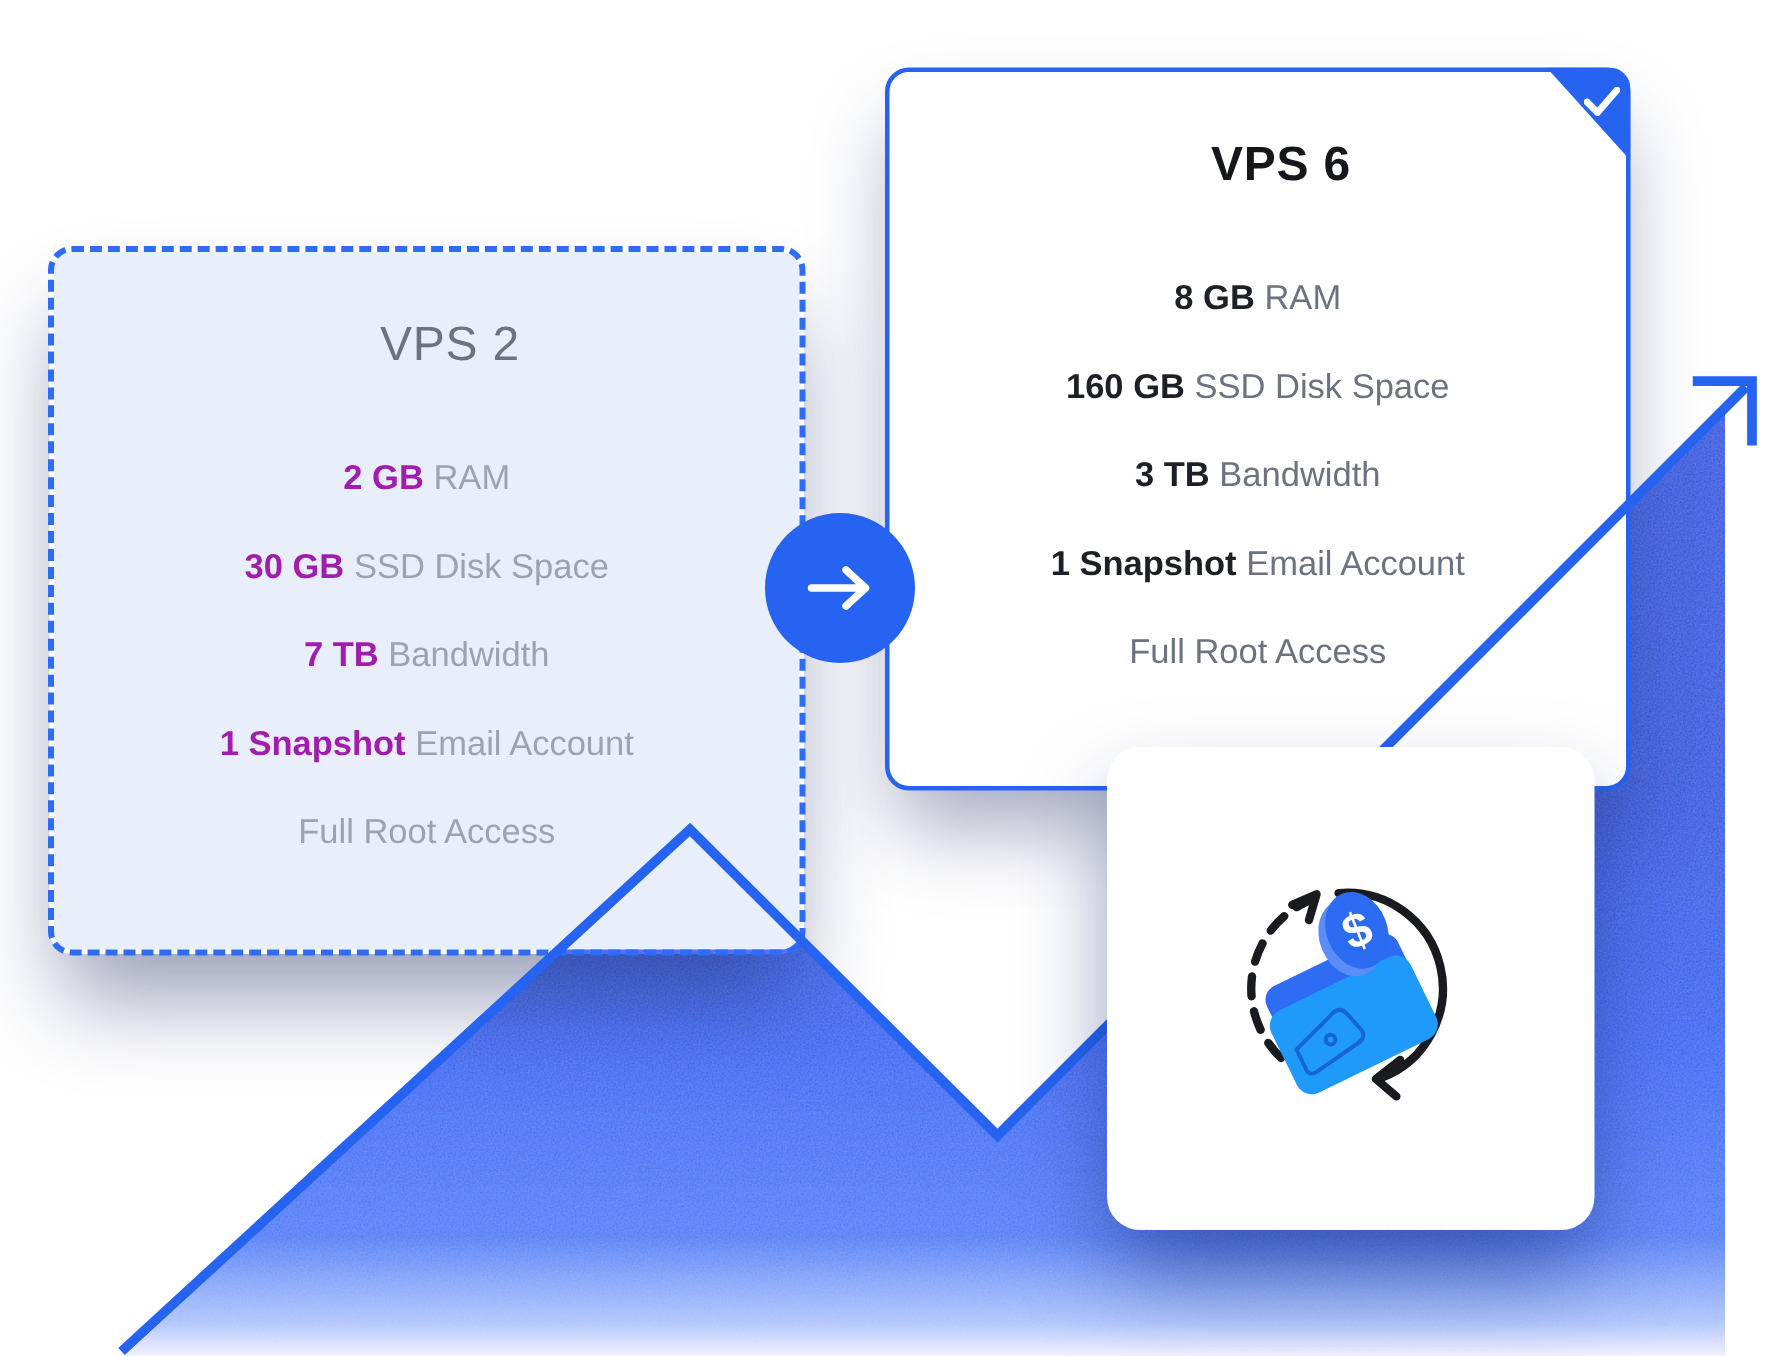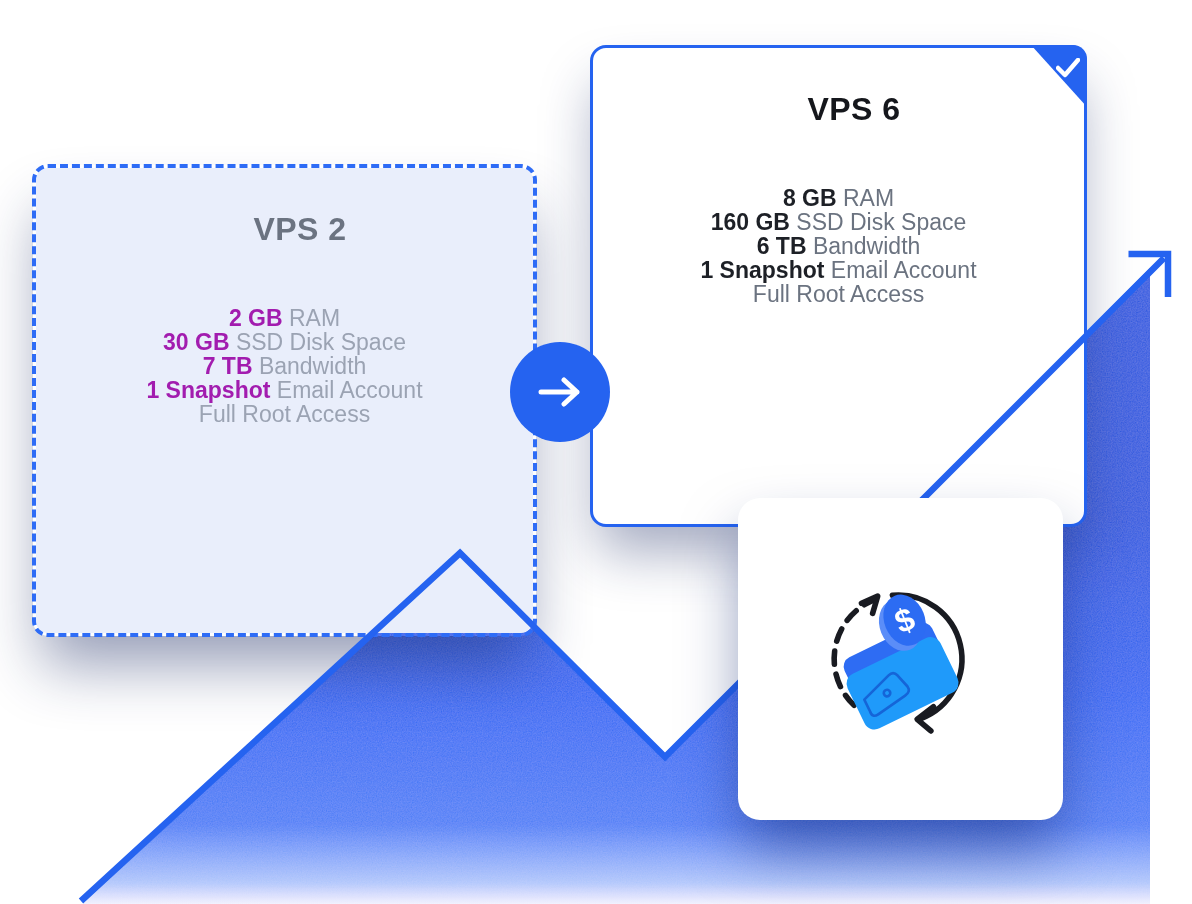--- a/index.html
+++ b/index.html
@@ -30,25 +30,25 @@
   .card-new{
     left:590px;top:45px;width:497px;height:482px;
     background:#ffffff;
     border:3px solid #2563f0;border-radius:16px;
     box-shadow:0 32px 55px -8px rgba(24,40,98,.40);
     z-index:1;
   }
   .card-title{
     margin-top:44px;font-size:32px;line-height:34px;letter-spacing:.5px;margin-left:31px;
   }
-  .card-old .card-title{color:#6b7381;font-weight:700;}
+  .card-old .card-title{color:#6b7381;font-weight:400;}
   .card-new .card-title{color:#15171c;font-weight:600;}
 
   .specs{
-    margin-top:60px;display:flex;flex-direction:column;
+    margin-top:60px;display:flex;flex-direction:column;gap:35px;
     font-size:23px;line-height:24px;
   }
   .spec-row{white-space:nowrap;}
   .spec-value{font-weight:700;}
   .card-old .spec-value{color:#a21caf;}
   .card-old .spec-label{color:#9ba3b3;}
   .card-new .spec-value{color:#1d2026;}
   .card-new .spec-label{color:#6b7380;}
 
   
@@ -140,21 +140,21 @@
     <div class="specs">
       <div class="spec-row">
         <span class="spec-value">8 GB</span>
         <span class="spec-label">RAM</span>
       </div>
       <div class="spec-row">
         <span class="spec-value">160 GB</span>
         <span class="spec-label">SSD Disk Space</span>
       </div>
       <div class="spec-row">
-        <span class="spec-value">6 TB</span>
+        <span class="spec-value">3 TB</span>
         <span class="spec-label">Bandwidth</span>
       </div>
       <div class="spec-row">
         <span class="spec-value">1 Snapshot</span>
         <span class="spec-label">Email Account</span>
       </div>
       <div class="spec-row">
         <span class="spec-value"></span>
         <span class="spec-label">Full Root Access</span>
       </div>

